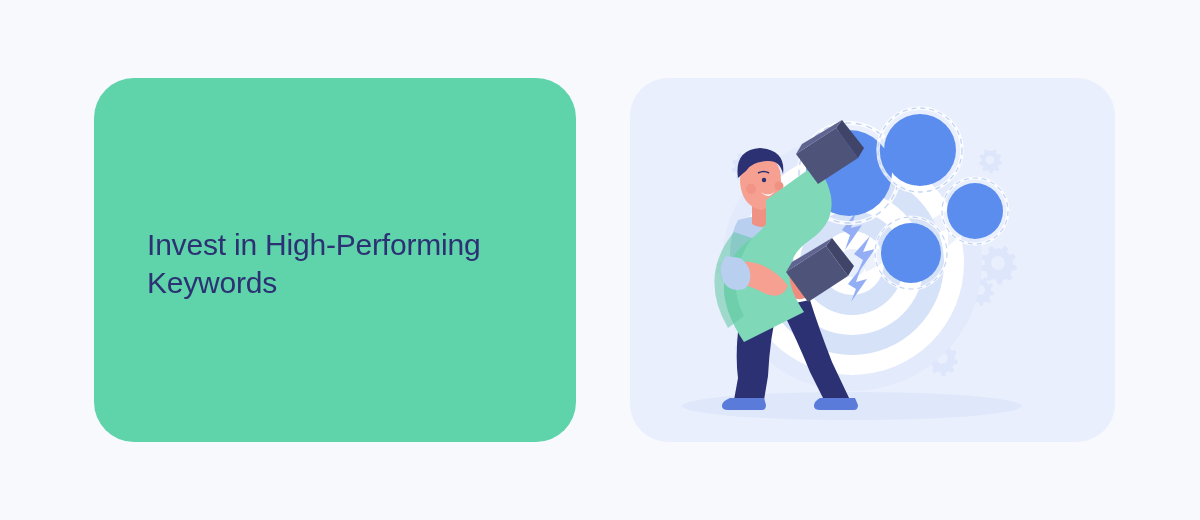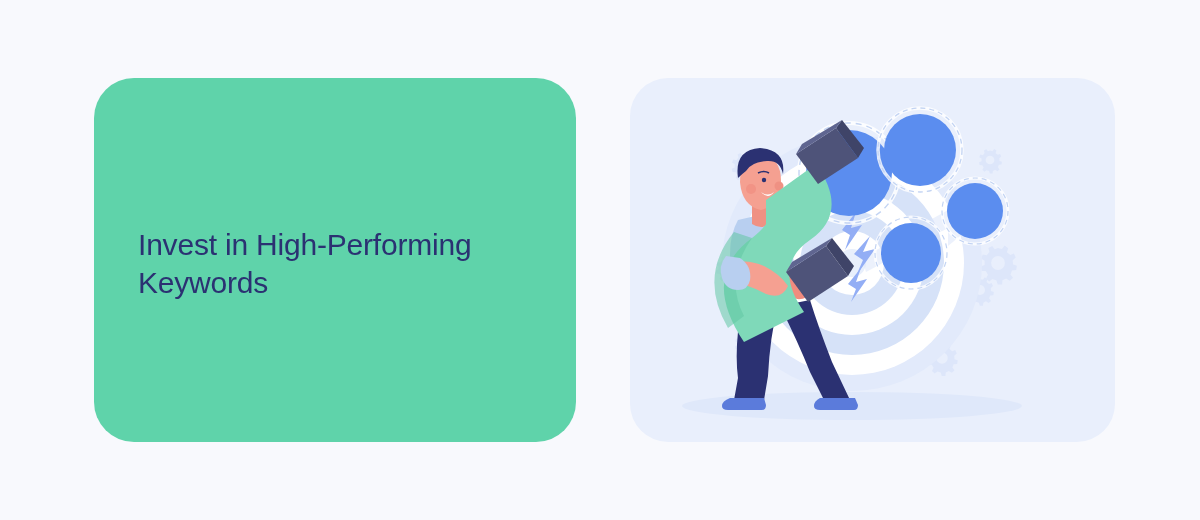--- a/index.html
+++ b/index.html
@@ -27,21 +27,21 @@
     left: 94px;
     top: 78px;
     width: 482px;
     height: 364px;
     background: #5fd3aa;
     border-radius: 40px;
   }
 
   .headline {
     position: absolute;
-    left: 44px;
+    left: 53px;
     top: 148px;
     width: 400px;
     color: #2b3172;
     font-family: "Liberation Sans", sans-serif;
     font-size: 30px;
     font-weight: 400;
     line-height: 38px;
     letter-spacing: -0.2px;
     white-space: pre-line;
   }

